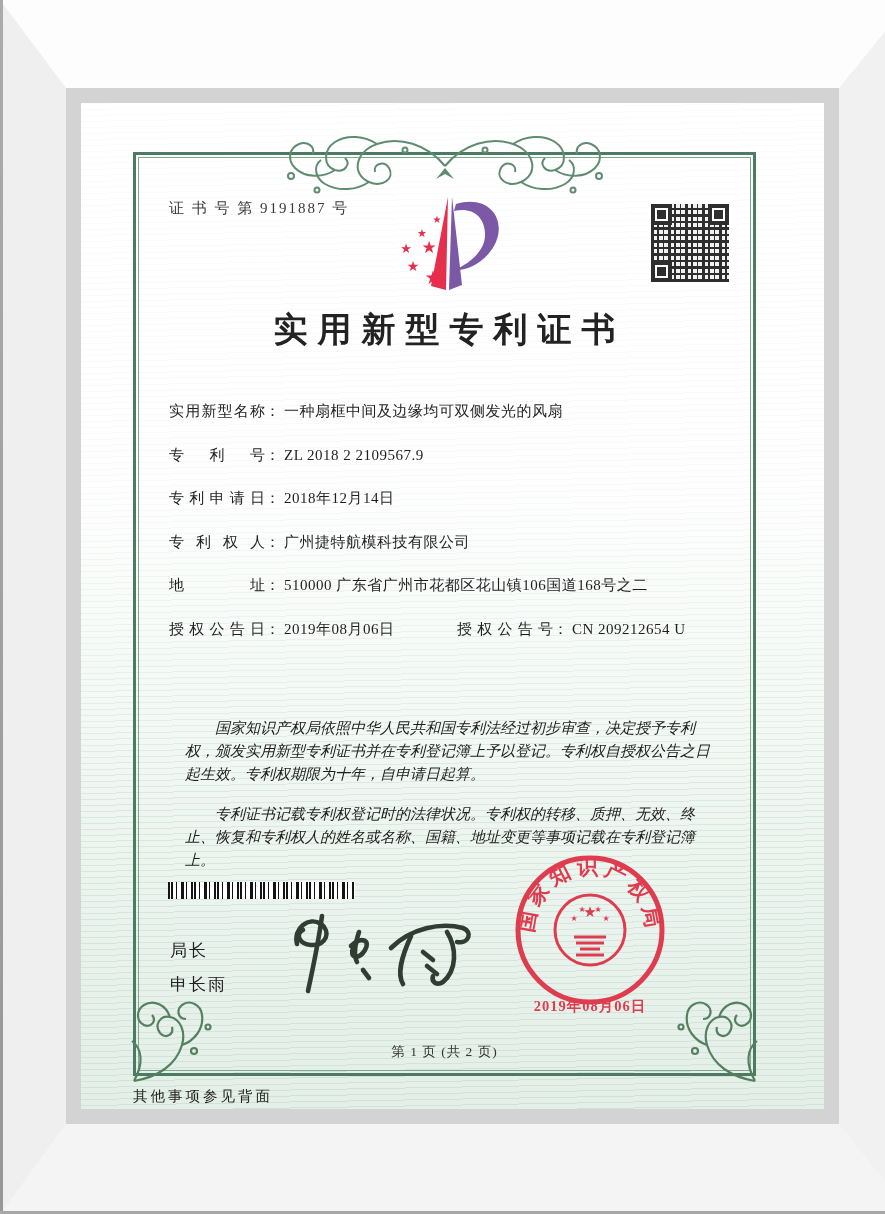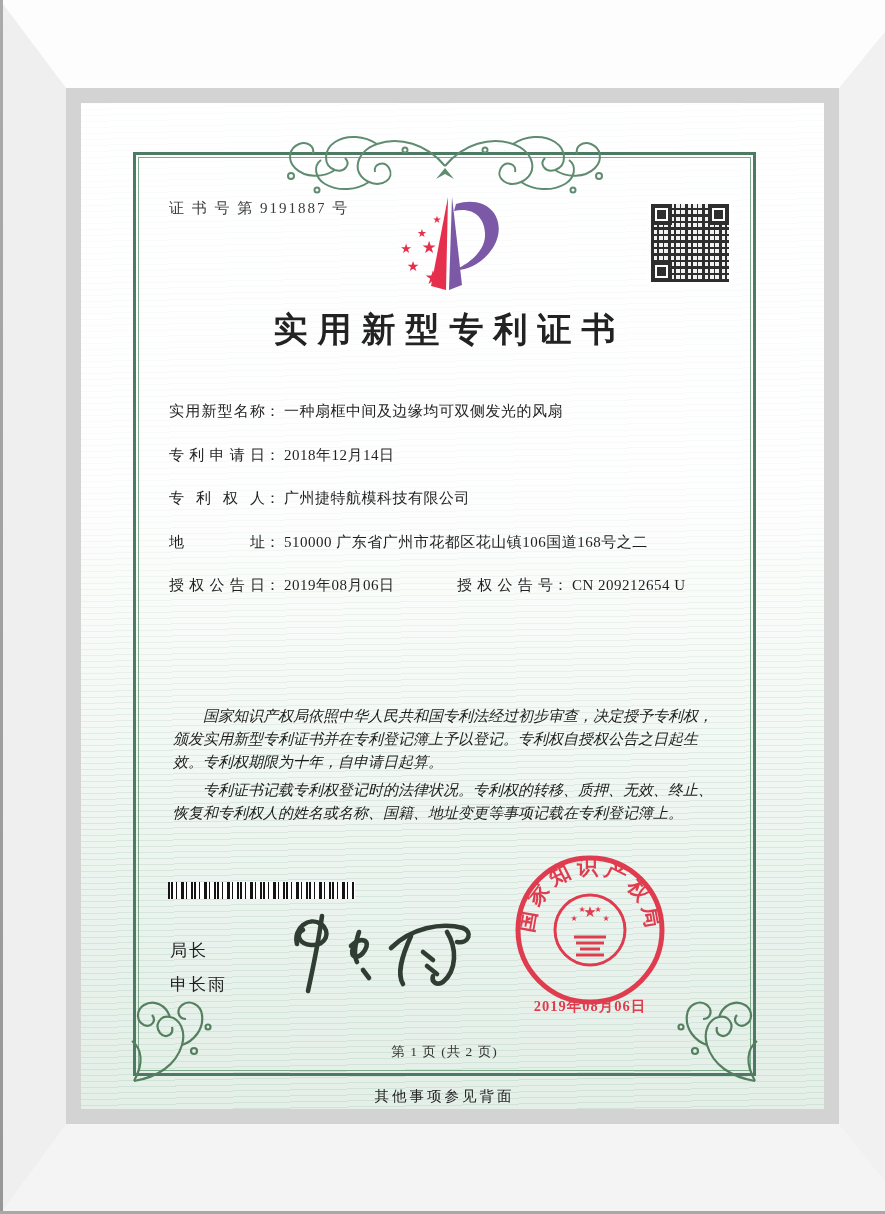--- a/index.html
+++ b/index.html
@@ -62,30 +62,30 @@
   }
   
   .fields{position:absolute;left:33px;top:247px;right:14px;font-size:15px;color:#1f1f1f;}
   .frow{height:43.6px;position:relative;white-space:nowrap;}
   .flabel{display:inline-block;width:96px;text-align:justify;text-align-last:justify;-moz-text-align-last:justify;vertical-align:top;}
   .fcolon{display:inline-block;margin-right:4px;}
   .fvalue{letter-spacing:.5px;}
   .fpair2{position:absolute;left:288px;top:0;}
   
   .paras{position:absolute;left:33px;top:546px;width:560px;font-size:15px;line-height:23.2px;color:#1c1c1c;font-style:italic;}
-  .paras p{margin:4px;text-indent:2em;}
+  .paras p{margin:16px;text-indent:2em;}
   
   .barcode{position:absolute;left:32px;top:727px;width:187px;height:17px;
     background:repeating-linear-gradient(90deg,#141414 0 2px,#fff 2px 3px,#141414 3px 5px,#fff 5px 8px,#141414 8px 9px,#fff 9px 13px,#141414 13px 16px,#fff 16px 18px,#141414 18px 19px,#fff 19px 23px);
   }
   .officer{position:absolute;left:34px;top:779px;font-size:17px;line-height:34px;letter-spacing:2px;color:#222;}
   .signature{position:absolute;left:115px;top:733px;width:235px;height:118px;}
   .seal{position:absolute;left:368px;top:696px;width:172px;height:172px;opacity:.95;}
   .page-note{position:absolute;left:0;right:0;top:888px;text-align:center;font-size:13.5px;letter-spacing:1px;color:#333;}
-  .back-note{position:absolute;left:52px;width:623px;top:984px;text-align:center;font-size:14.5px;letter-spacing:3px;color:#222;}
+  .back-note{position:absolute;left:52px;width:623px;top:984px;font-size:14.5px;letter-spacing:3px;color:#222;}
   svg text{font-family:"DejaVu Sans","Liberation Sans",sans-serif;}
   .seal-text{font-family:"Liberation Serif","DejaVu Serif",serif;}
 </style>
 </head>
 <body>
 
 <div class="stage">
   <div class="frame">
     <div class="paper">
 
@@ -150,20 +150,23 @@
             <div class="qr-f qr-tr"></div>
             <div class="qr-f qr-bl"></div>
           </div>
         </div>
 
         <div class="title">实用新型专利证书</div>
 
         <div class="fields">
           <div class="frow">
             <span class="flabel">实用新型名称</span><span class="fcolon">：</span><span class="fvalue">一种扇框中间及边缘均可双侧发光的风扇</span>
+          </div>
+          <div class="frow">
+            <span class="flabel">专利号</span><span class="fcolon">：</span><span class="fvalue">ZL 2018 2 2109567.9</span>
           </div>
           <div class="frow">
             <span class="flabel">专利申请日</span><span class="fcolon">：</span><span class="fvalue">2018年12月14日</span>
           </div>
           <div class="frow">
             <span class="flabel">专利权人</span><span class="fcolon">：</span><span class="fvalue">广州捷特航模科技有限公司</span>
           </div>
           <div class="frow">
             <span class="flabel">地址</span><span class="fcolon">：</span><span class="fvalue">510000 广东省广州市花都区花山镇106国道168号之二</span>
           </div>

